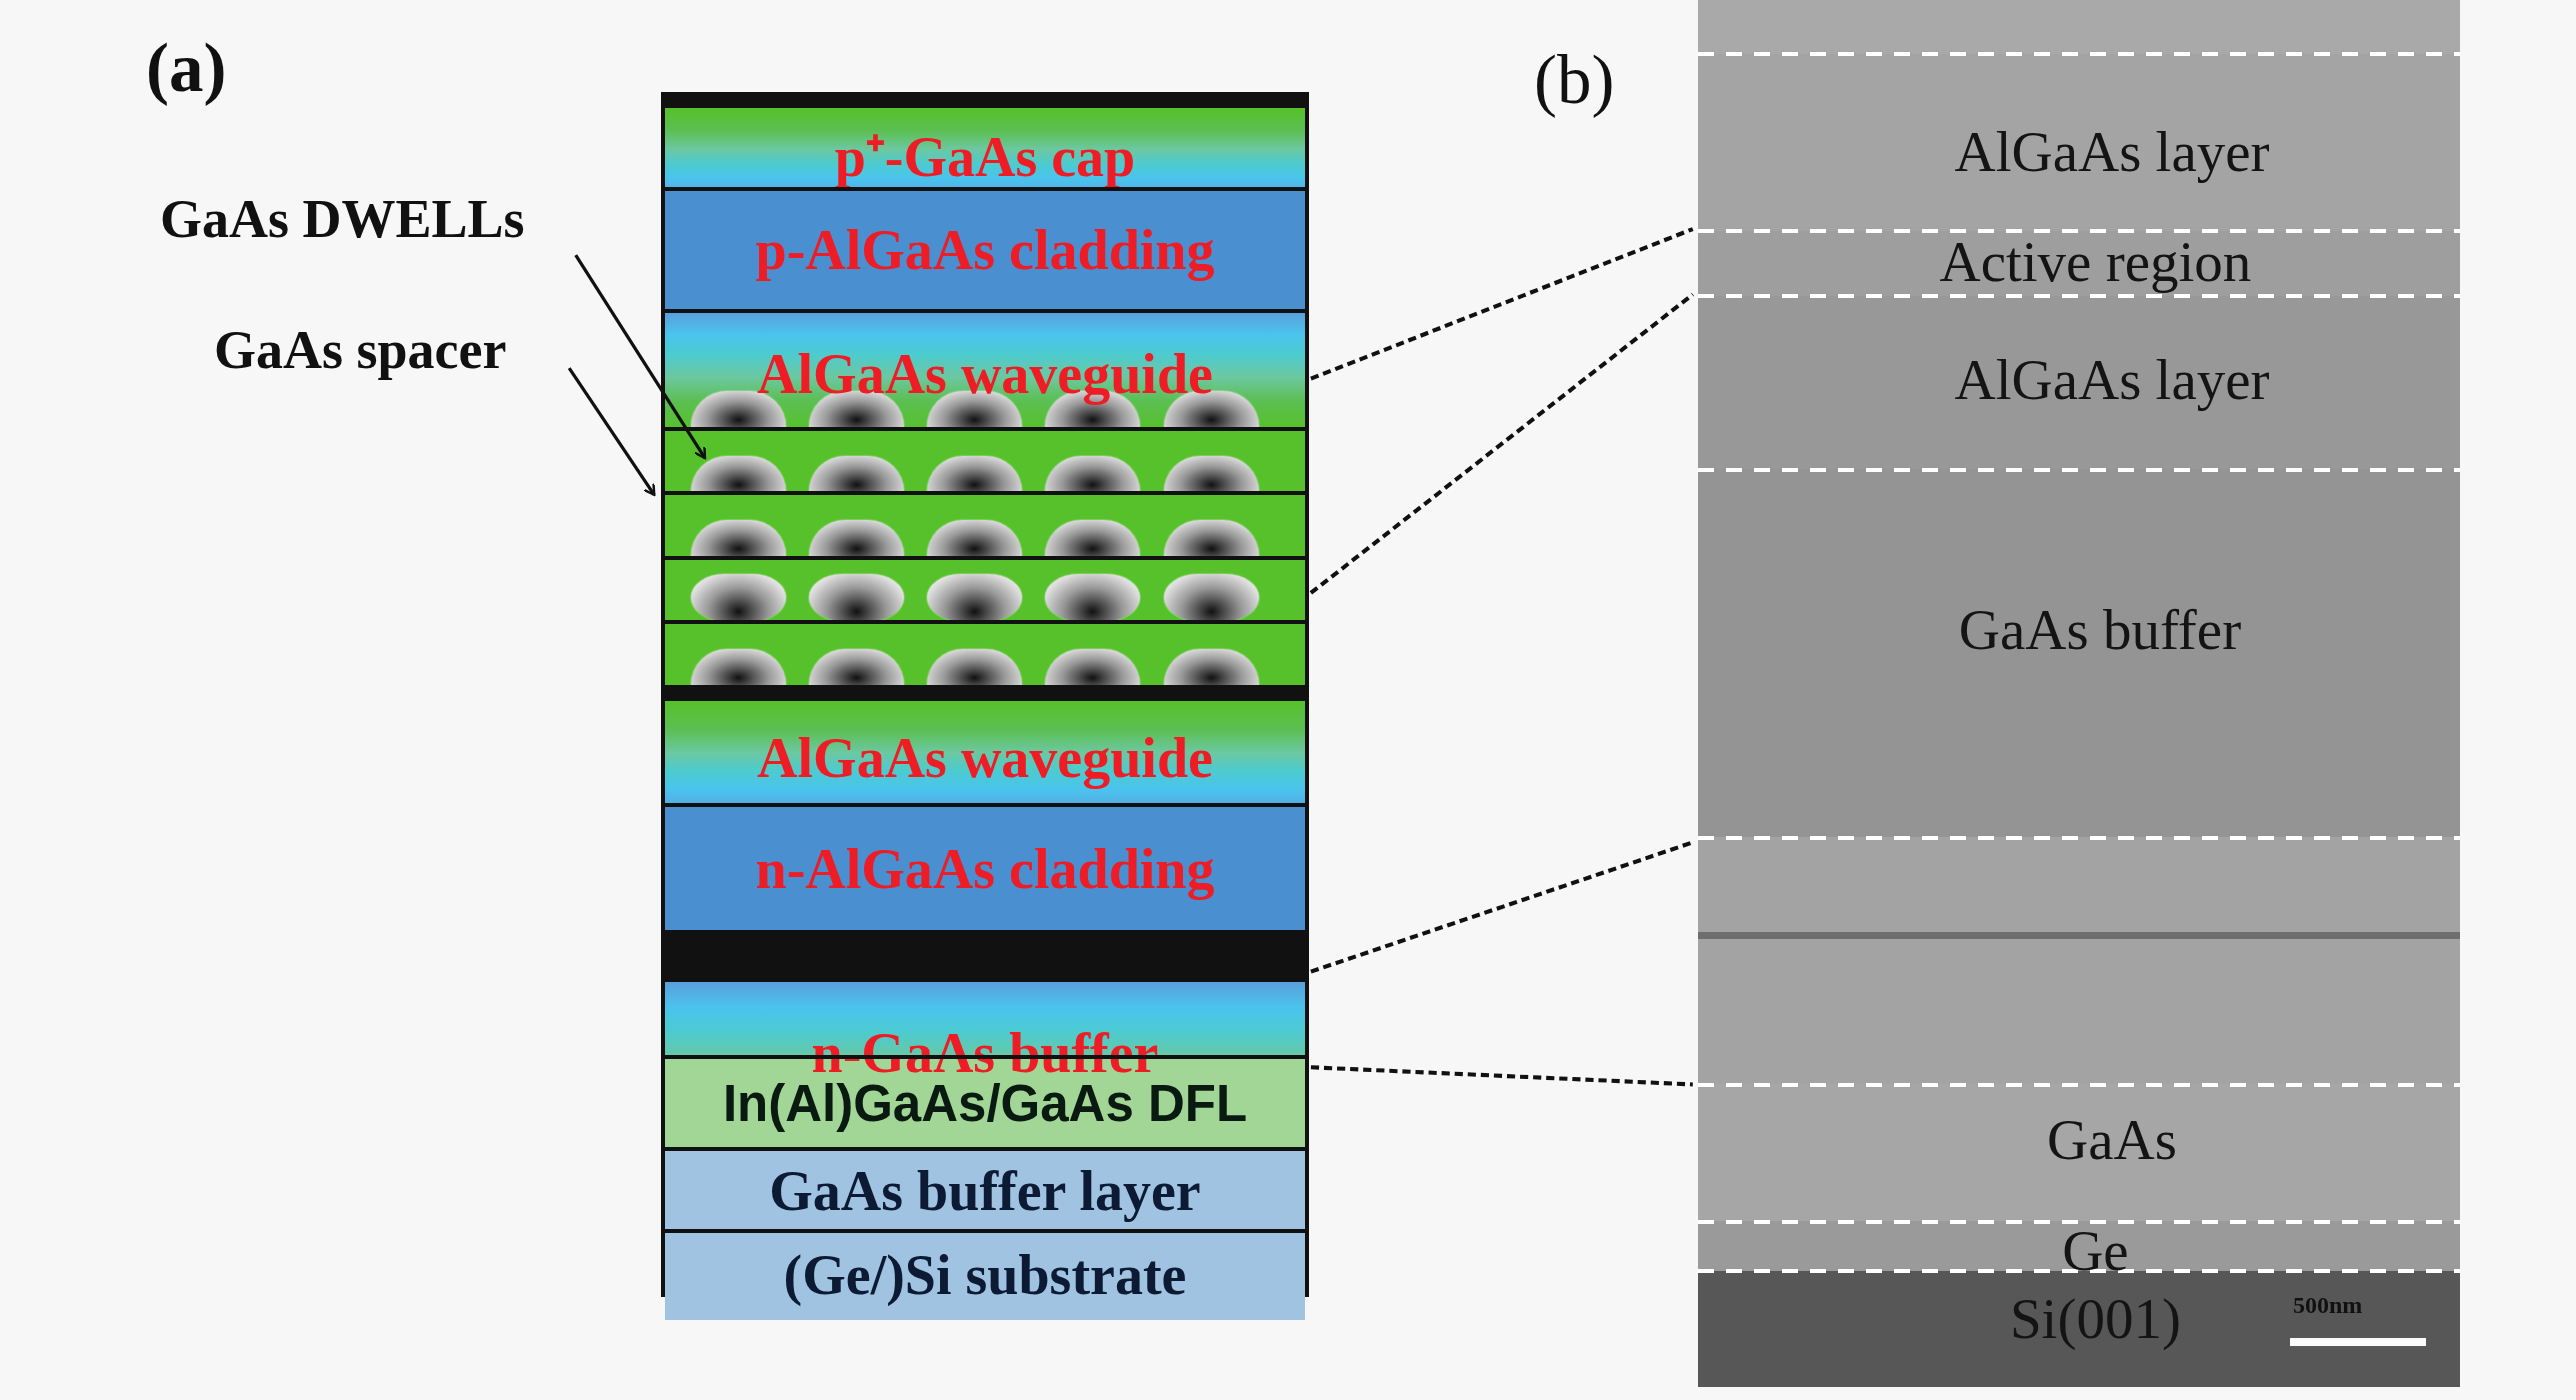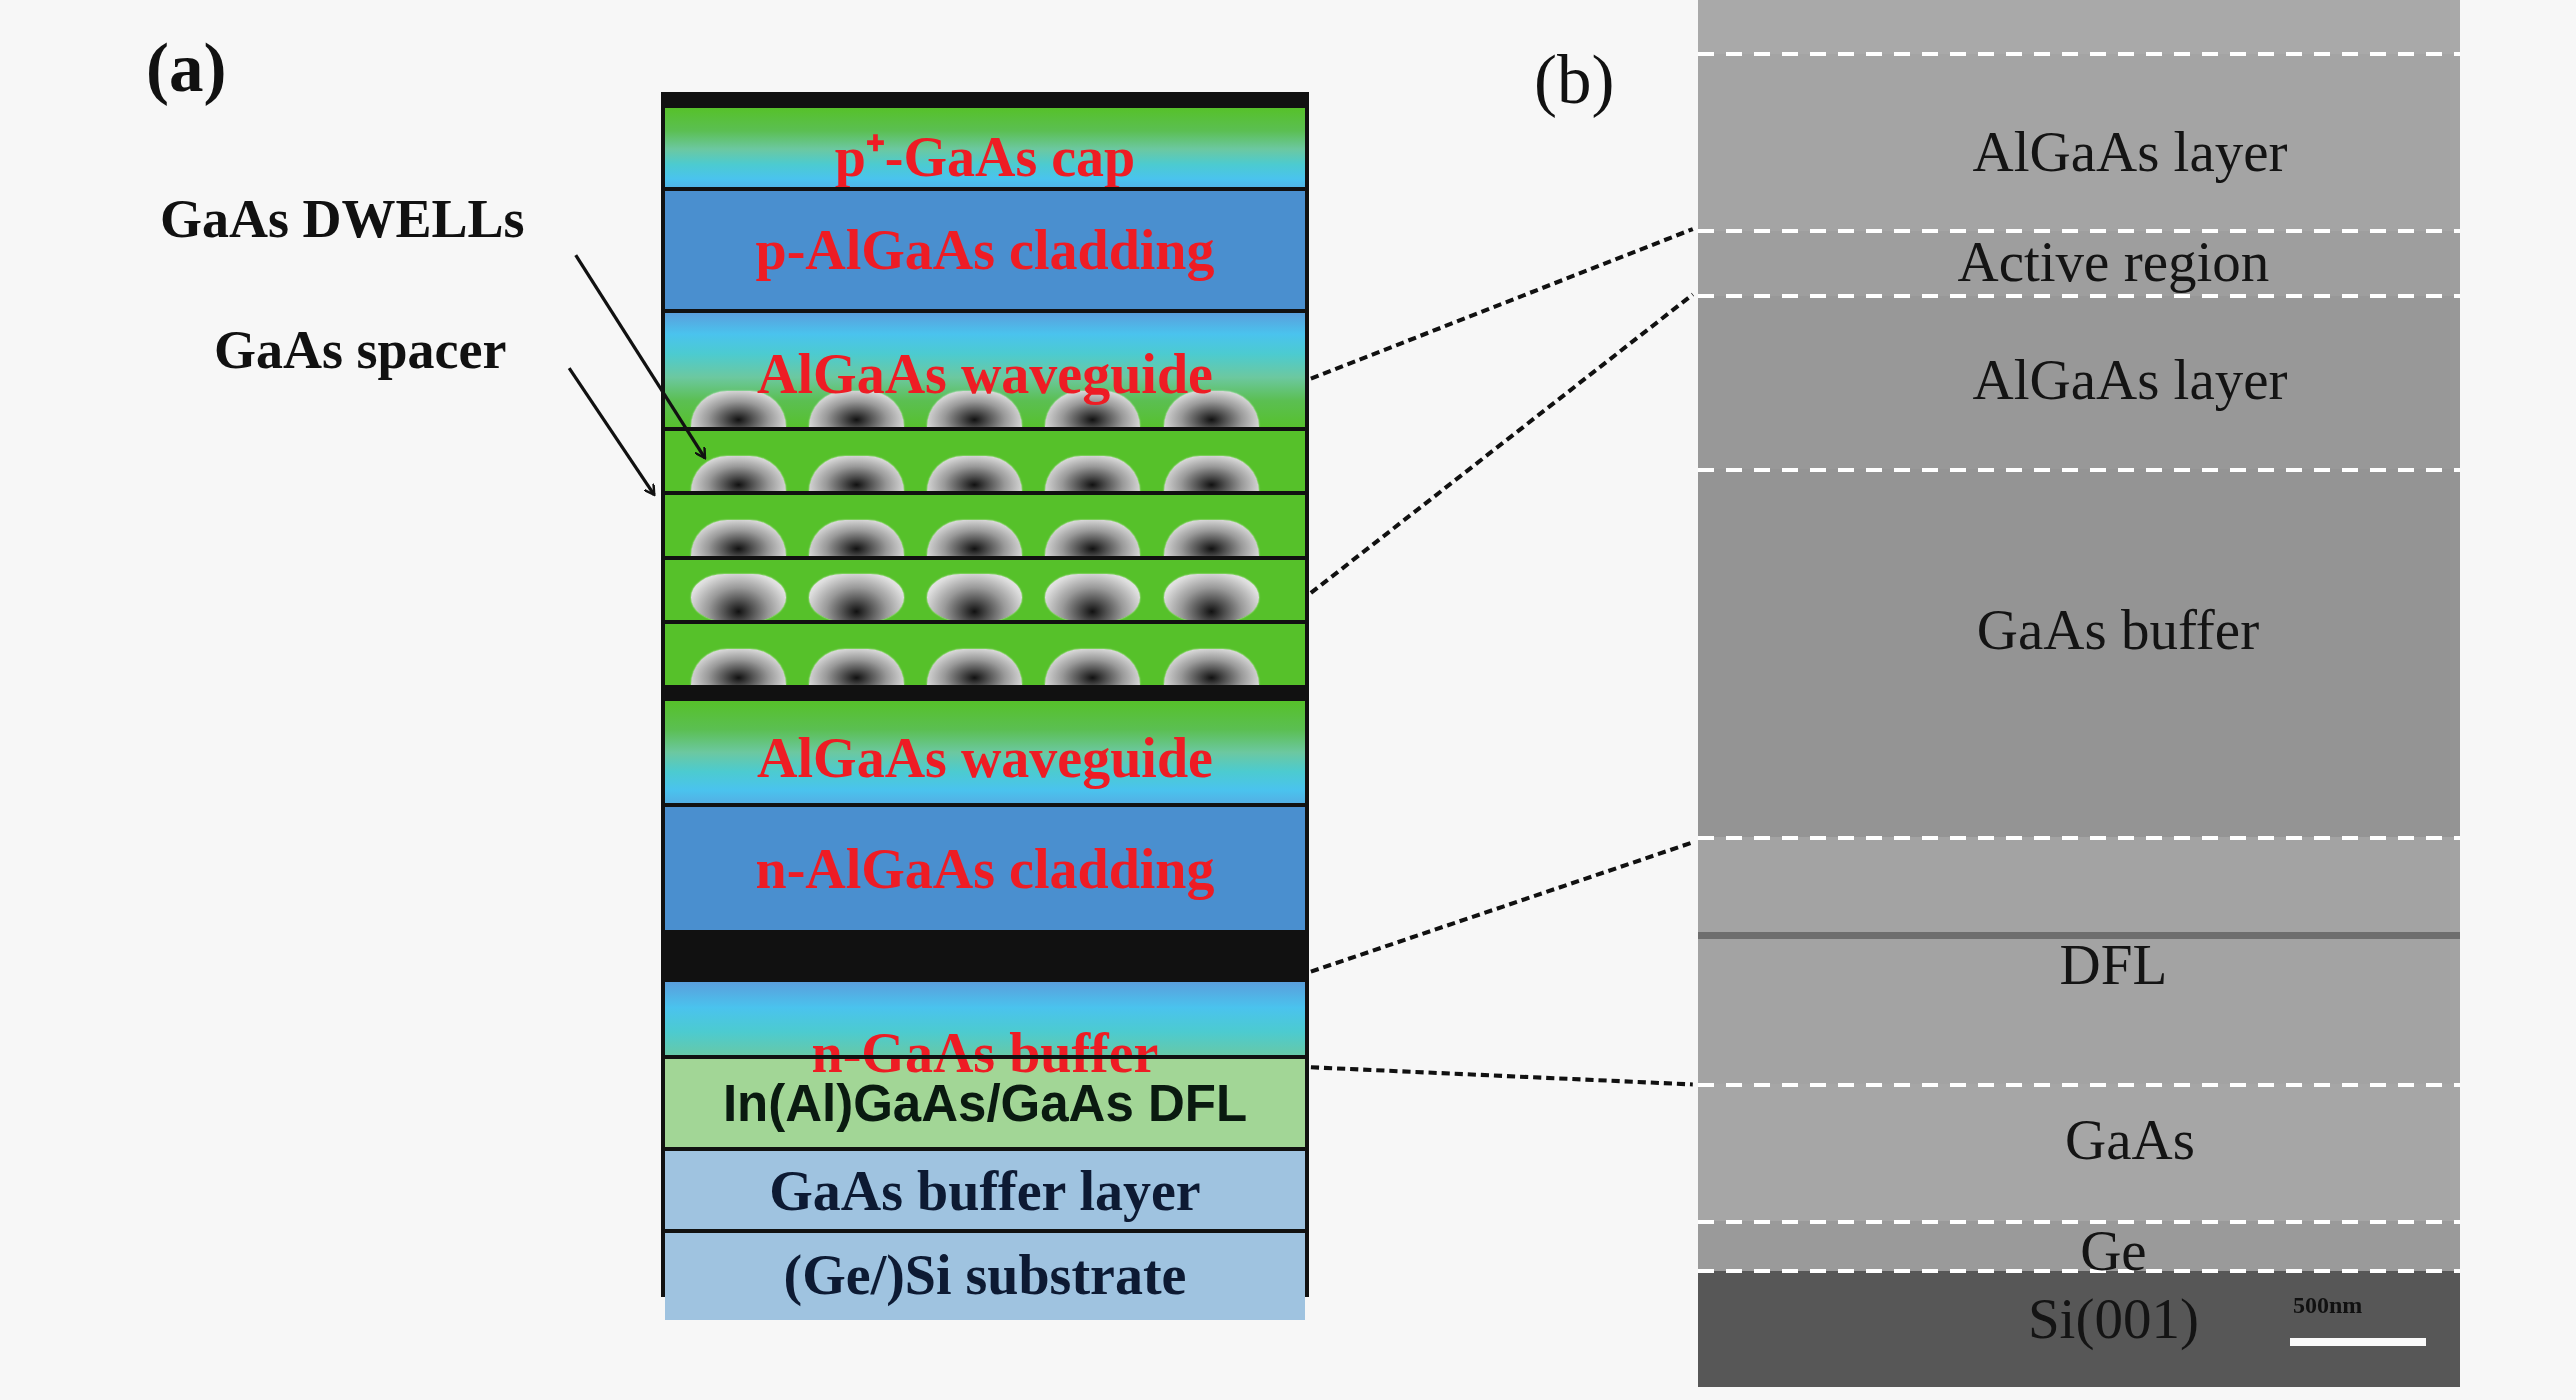--- a/index.html
+++ b/index.html
@@ -19,21 +19,21 @@
   .clad { background:#4a8fcf; }
   .dfl { background:#a2d696; }
   .sub { background:#9fc3e0; }
   .qd-row { position:absolute; left:0; width:100%; height:100%; }
   .dot { position:absolute; width:95px; border-radius:47px 47px 0 0; background:radial-gradient(ellipse at 50% 80%, #111 0%, #555 22%, #999 45%, #ddd 75%, #fff 100%); box-shadow:0 0 1.6px #fff; }
   .sep { position:absolute; left:0; width:100%; height:4.1px; background:#111; z-index:3; }
   
   #sem { left:1698px; top:0; width:762px; height:1387px; background:#9a9a9a; overflow:hidden; }
   .sem-band { position:absolute; left:0; width:100%; }
   .dash { position:absolute; left:0; width:100%; height:4.1px; background:repeating-linear-gradient(to right,#fff 0 16.4px,transparent 16.4px 28px); z-index:3; }
-  .sem-txt { position:absolute; left:18px; width:100%; text-align:center; font-family:"Liberation Serif", serif; font-size:57px; color:#141414; z-index:4; white-space:nowrap; }
+  .sem-txt { position:absolute; left:0; width:100%; text-align:center; font-family:"Liberation Serif", serif; font-size:57px; color:#141414; z-index:4; white-space:nowrap; }
   #scalebar-label { position:absolute; font-family:"Liberation Serif", serif; font-weight:bold; font-size:24px; color:#111; z-index:5; }
   #scalebar { position:absolute; background:#fafafa; z-index:5; }
   svg#lines { position:absolute; left:0; top:0; width:2576px; height:1401px; z-index:10; pointer-events:none; }
 </style>
 </head>
 <body>
 
 <div class="abs panel-label" style="left:146px;top:29px;">(a)</div>
 <div class="abs panel-label b" style="left:1534px;top:41px;">(b)</div>
 
@@ -138,21 +138,20 @@
   <div class="dash" style="top:468px;"></div>
   <div class="dash" style="top:836px;"></div>
   <div class="dash" style="top:1083px;"></div>
   <div class="dash" style="top:1220px;"></div>
   <div class="dash" style="top:1269px;"></div>
 
   <div class="sem-txt" style="top:119px;padding-left:33px;">AlGaAs layer</div>
   <div class="sem-txt" style="top:229px;padding-left:16.4px;">Active region</div>
   <div class="sem-txt" style="top:347px;padding-left:33px;">AlGaAs layer</div>
   <div class="sem-txt" style="top:597px;padding-left:21px;text-align:center;">GaAs buffer</div>
-  <div class="sem-txt" style="top:932px;padding-left:16.4px;">DFL</div>
   <div class="sem-txt" style="top:1107px;padding-left:33px;">GaAs</div>
   <div class="sem-txt" style="top:1218px;padding-left:16.4px;">Ge</div>
   <div class="sem-txt" style="top:1286px;padding-left:16.4px;">Si(001)</div>
 
   <div id="scalebar-label" style="left:595px;top:1292px;">500nm</div>
   <div id="scalebar" style="left:592px;top:1338px;width:136px;height:8.2px;"></div>
 </div>
 
 <svg id="lines" viewBox="0 0 3150 1713" width="2576" height="1401">
   <defs>

